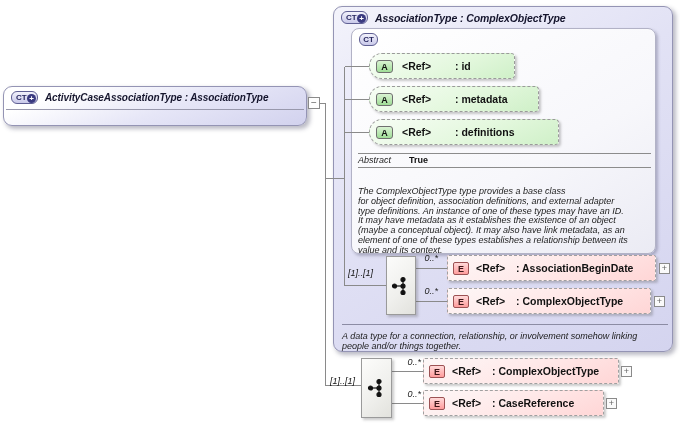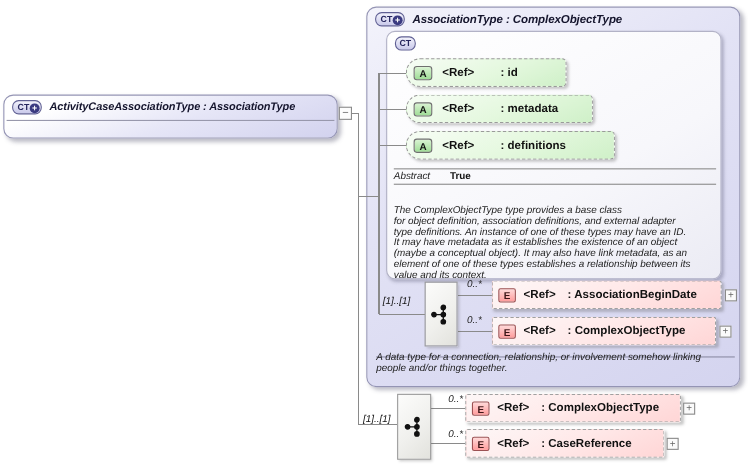--- a/index.html
+++ b/index.html
@@ -119,21 +119,21 @@
 
   <div class="type-box purple-box" style="left:333px;top:6px;width:340px;height:346px;">
     <div class="box-header">
       <span class="ct-icon with-plus">
         <span class="ct-txt">CT</span>
         <span class="ct-plus">+</span>
       </span>
       <span class="box-title">AssociationType : ComplexObjectType</span>
     </div>
     <div class="hdivider" style="left:8px;width:326px;top:317px;background:#8c8ca4;"></div>
-    <div class="box-desc" style="left:8px;top:312px;width:326px;">A data type for a connection, relationship, or involvement somehow linking
+    <div class="box-desc" style="left:8px;top:324px;width:326px;">A data type for a connection, relationship, or involvement somehow linking
 people and/or things together.</div>
   </div>
 
   <div class="white-box abs" style="left:351px;top:28px;width:305px;height:226px;">
     <div class="box-header">
       <span class="ct-icon plain">
         <span class="ct-txt">CT</span>
       </span>
     </div>
     <div class="hdivider" style="left:6px;width:293px;top:124px;background:#8c8c8c;"></div>

